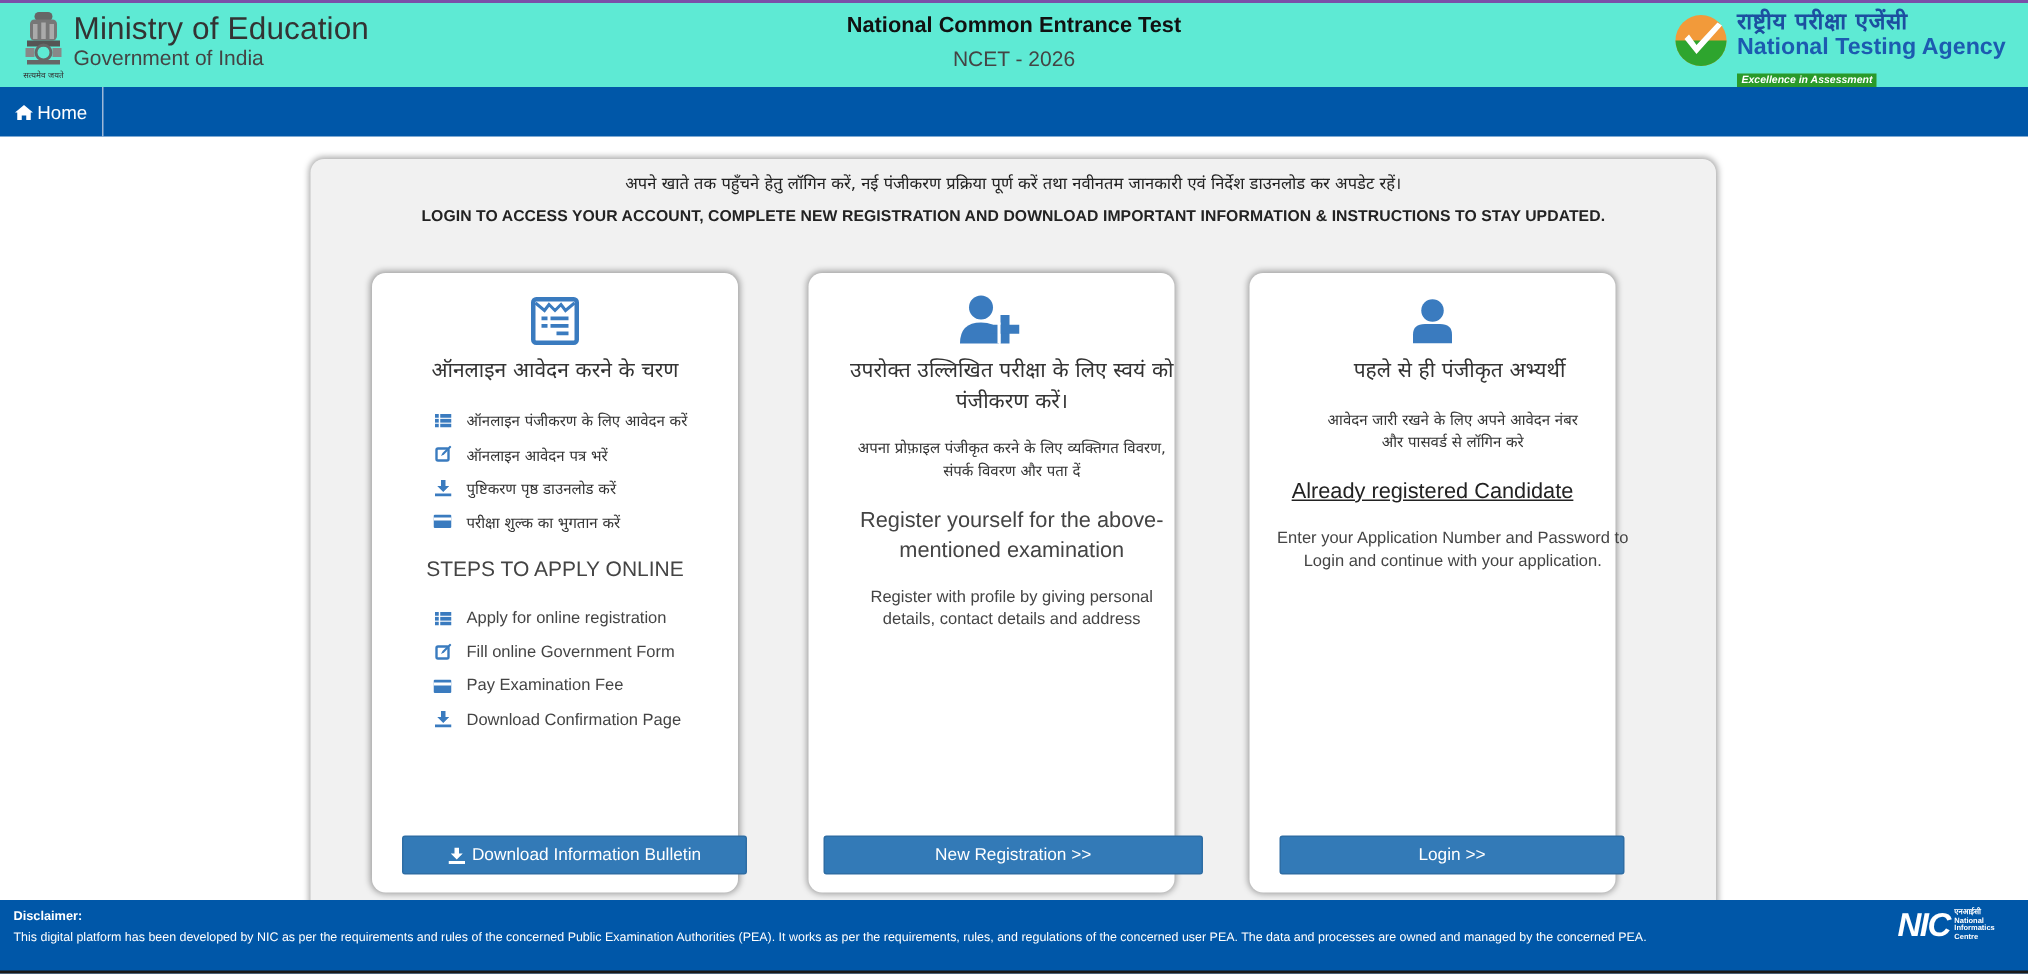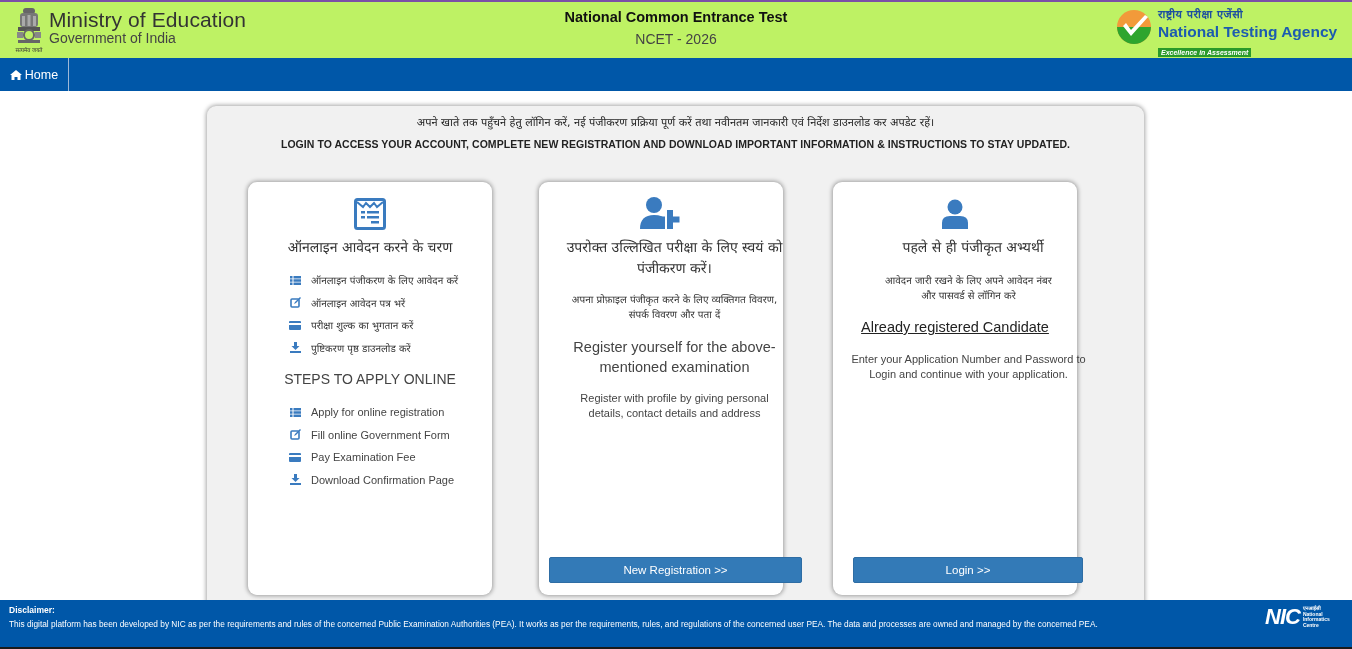--- a/index.html
+++ b/index.html
@@ -1,31 +1,31 @@
 <!DOCTYPE html>
 <html><head>
 <meta charset="utf-8">
 <style>
   * { box-sizing: border-box; margin: 0; padding: 0; }
   html, body { width: 1352px; height: 649px; overflow: hidden; background: #ffffff; font-family: "DejaVu Sans", "Liberation Sans", sans-serif; color: #333; }
   .topbar { position: absolute; left: 0; top: 0; width: 1352px; height: 2px; background: #7b4fa8; }
-  .header { position: absolute; left: 0; top: 2px; width: 1352px; height: 56px; background: #bef264; }
+  .header { position: absolute; left: 0; top: 2px; width: 1352px; height: 56px; background: #5eead4; }
   .moe { position: absolute; left: 12px; top: 2px; display: flex; align-items: flex-start; }
   .emblem { width: 34px; height: 50px; position: relative; }
   .emblem svg { display: block; }
   .moe-text { margin-left: 3px; margin-top: 5px; }
   .moe-title { font-family: "Liberation Sans", sans-serif; font-size: 21px; color: #333; line-height: 22px; letter-spacing: 0.1px; }
   .moe-sub { font-family: "Liberation Sans", sans-serif; font-size: 14px; color: #444; line-height: 15px; }
   .center-title { position: absolute; left: 476px; top: 7px; width: 400px; text-align: center; }
   .ct-1 { font-family: "Liberation Sans", sans-serif; font-weight: bold; font-size: 14.5px; color: #111; line-height: 16px; }
   .ct-2 { font-family: "Liberation Sans", sans-serif; font-size: 14px; color: #444; margin-top: 6px; line-height: 16px; }
   .nta { position: absolute; left: 1116px; top: 4px; display: flex; align-items: flex-start; }
   .nta-logo { width: 36px; height: 36px; margin-top: 3px; }
   .nta-text { margin-left: 6px; }
-  .nta-hindi { font-size: 11px; color: #1c4fa0; line-height: 17px; font-family: "DejaVu Sans", sans-serif; font-weight: bold; letter-spacing: 0.5px; }
+  .nta-hindi { font-size: 15px; color: #1c4fa0; line-height: 17px; font-family: "DejaVu Sans", sans-serif; font-weight: bold; letter-spacing: 0.5px; }
   .nta-eng { font-family: "Liberation Sans", sans-serif; font-weight: bold; font-size: 15.5px; color: #1c5bb0; line-height: 17px; }
   .nta-tag { display: inline-block; background: #2a9a2a; color: #fff; font-family: "Liberation Sans", sans-serif; font-style: italic; font-weight: bold; font-size: 7px; padding: 0 3px; line-height: 9px; margin-top: 1px; }
   .navbar { position: absolute; left: 0; top: 58px; width: 1352px; height: 33px; background: #0057a8; }
   .nav-home { position: absolute; left: 0; top: 0; height: 33px; width: 69px; border-right: 1px solid #9db8d8; display: flex; align-items: center; justify-content: center; color: #fff; font-family: "Liberation Sans", sans-serif; font-size: 12.5px; cursor: pointer; }
   .nav-home svg { margin-right: 3px; }
   .outer { position: absolute; left: 207px; top: 106px; width: 937px; height: 510px; background: #f1f1f1; border-radius: 9px; box-shadow: 0 0 4px 1px rgba(0,0,0,0.35); }
   .intro-hi { position: absolute; left: 0; top: 8px; width: 937px; text-align: center; font-size: 11px; color: #222; font-family: "DejaVu Sans", sans-serif; }
   .intro-en { position: absolute; left: 0; top: 32px; width: 937px; text-align: center; font-family: "Liberation Sans", sans-serif; font-weight: bold; font-size: 10.5px; color: #222; letter-spacing: 0.05px; }
   .card { position: absolute; top: 182px; width: 244px; height: 413px; background: #fff; border-radius: 9px; box-shadow: 0 0 4px 1px rgba(0,0,0,0.35); text-align: center; }
   .card-icon { position: absolute; top: 16px; left: 0; width: 100%; display: flex; justify-content: center; }
@@ -144,35 +144,35 @@
       <span class="ic">
           <svg width="11" height="11" viewBox="0 0 11 11">
             <rect x="1" y="2" width="8" height="8" rx="1" fill="none" stroke="#3a7bbf" stroke-width="1.6"></rect>
             <path d="M4 7 L5 5 L10 0 L11 1 L6 6 Z" fill="#3a7bbf"></path>
           </svg>
         </span>
       <span class="lbl-hi">ऑनलाइन आवेदन पत्र भरें</span>
     </div>
     <div class="step">
       <span class="ic">
+          <svg width="11" height="11" viewBox="0 0 11 11">
+            <path d="M4 0 L7 0 L7 4 L9.5 4 L5.5 8 L1.5 4 L4 4 Z" fill="#3a7bbf"></path>
+            <rect x="0" y="9" width="11" height="2" fill="#3a7bbf"></rect>
+          </svg>
+        </span>
+      <span class="lbl-hi">पुष्टिकरण पृष्ठ डाउनलोड करें</span>
+    </div>
+    <div class="step">
+      <span class="ic">
           <svg width="12" height="9" viewBox="0 0 12 9">
             <rect x="0" y="0" width="12" height="9" rx="1" fill="#3a7bbf"></rect>
             <rect x="0" y="2" width="12" height="2" fill="#ffffff"></rect>
           </svg>
         </span>
       <span class="lbl-hi">परीक्षा शुल्क का भुगतान करें</span>
-    </div>
-    <div class="step">
-      <span class="ic">
-          <svg width="11" height="11" viewBox="0 0 11 11">
-            <path d="M4 0 L7 0 L7 4 L9.5 4 L5.5 8 L1.5 4 L4 4 Z" fill="#3a7bbf"></path>
-            <rect x="0" y="9" width="11" height="2" fill="#3a7bbf"></rect>
-          </svg>
-        </span>
-      <span class="lbl-hi">पुष्टिकरण पृष्ठ डाउनलोड करें</span>
     </div>
   </div>
 
   <div class="en-head" style="position:absolute; top:187px; left:0; width:100%; font-size:14px;">STEPS TO APPLY ONLINE</div>
 
   <div class="steps" style="top:219px;">
     <div class="step">
       <span class="ic">
           <svg width="11" height="9" viewBox="0 0 11 9">
             <rect x="0" y="0" width="2.5" height="2.5" fill="#3a7bbf"></rect>
@@ -207,20 +207,27 @@
       <span class="ic">
           <svg width="11" height="11" viewBox="0 0 11 11">
             <path d="M4 0 L7 0 L7 4 L9.5 4 L5.5 8 L1.5 4 L4 4 Z" fill="#3a7bbf"></path>
             <rect x="0" y="9" width="11" height="2" fill="#3a7bbf"></rect>
           </svg>
         </span>
       <span class="lbl-en">Download Confirmation Page</span>
     </div>
   </div>
 
+  <div class="btn" style="left:20px; top:375px; width:230px;">
+    <svg width="11" height="11" viewBox="0 0 11 11">
+        <path d="M4 0 L7 0 L7 4 L9.5 4 L5.5 8 L1.5 4 L4 4 Z" fill="#fff"></path>
+        <rect x="0" y="9" width="11" height="2" fill="#fff"></rect>
+      </svg>
+    <span>Download Information Bulletin</span>
+  </div>
 </div>
 
 <div class="card" style="left:539px;">
   <div class="card-icon" style="top:14px;">
     <svg width="44" height="34" viewBox="0 0 44 34">
       <circle cx="15" cy="9" r="8" fill="#3a7bbf"></circle>
       <path d="M1 33 Q1 19 15 19 Q24 19 27 24 L27 33 Z" fill="#3a7bbf"></path>
       <rect x="28" y="14" width="6" height="19" fill="#3a7bbf"></rect>
       <rect x="21.5" y="20.5" width="19" height="6" fill="#3a7bbf"></rect>
       <path d="M26 19 L28 19 L28 33 L26 33 Z" fill="#fff"></path>

